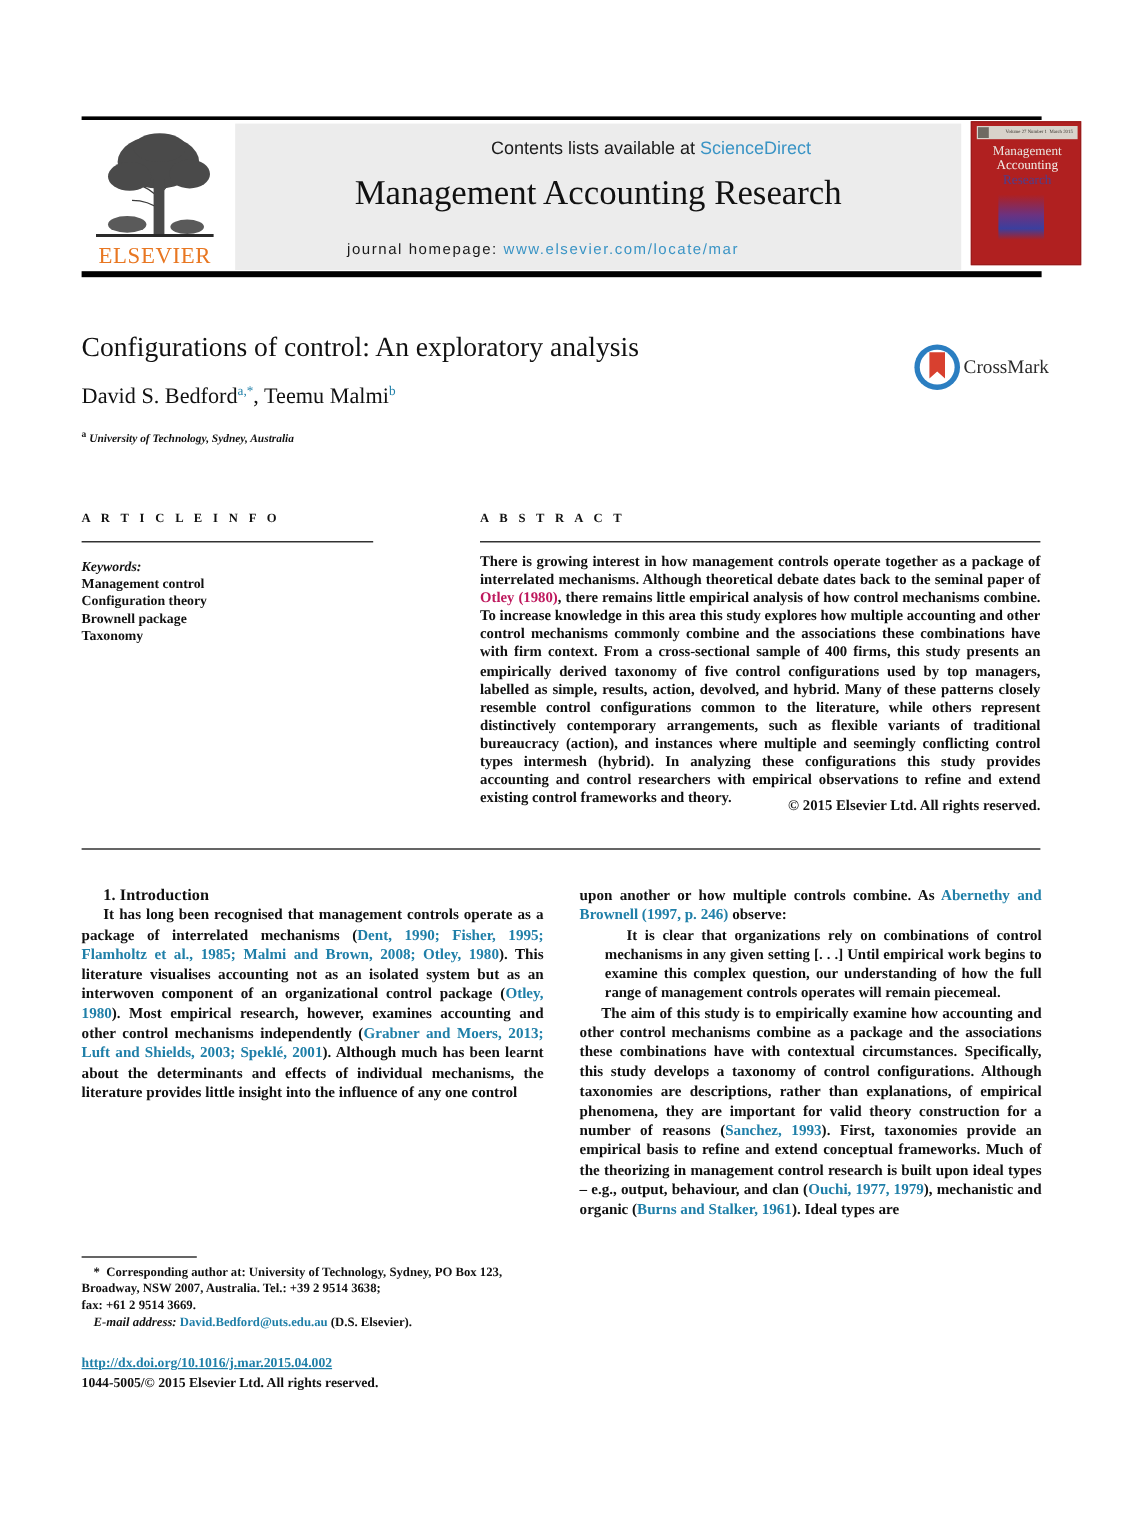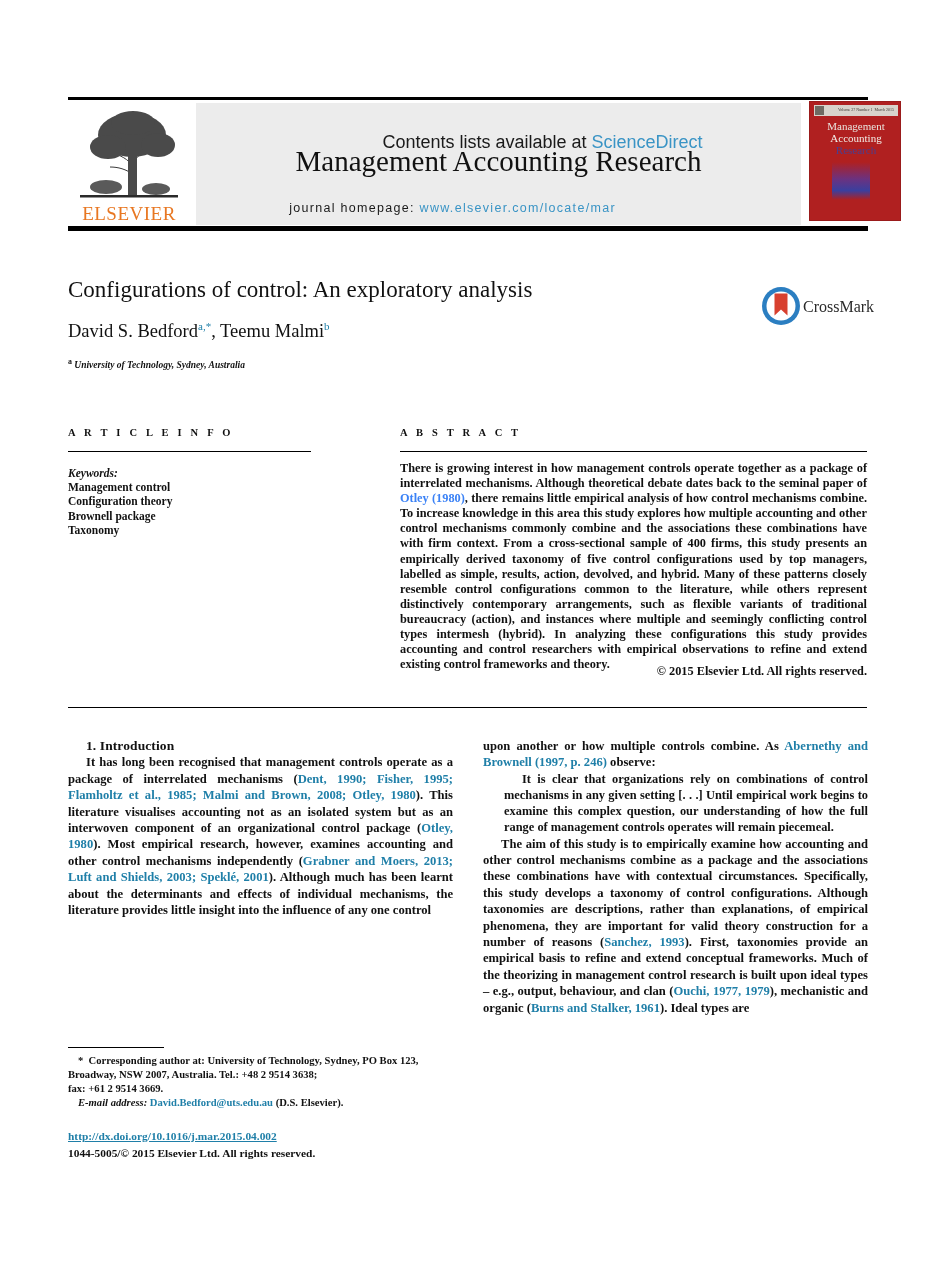--- a/index.html
+++ b/index.html
@@ -75,23 +75,22 @@
     left: 128px; top: 6px;
     width: 605px; height: 122px;
     background: #ececec;
     text-align: center;
   }
   .contents-line {
     position: absolute;
     left: 0; top: 12px;
     width: 693px;
     font-family: "Liberation Sans", sans-serif;
-    font-size: 18px;
+    font-size: 15px;
     color: #1a1a1a;
-    margin-top: 17px;
   }
   .contents-line .sd { color: #3a94c5; }
   .journal-name {
     position: absolute;
     left: 0; top: 42px;
     width: 605px;
     font-family: "Liberation Serif", serif;
     font-size: 29px;
     color: #111;
   }
@@ -237,21 +236,21 @@
     position: absolute;
     left: 400px; top: 461px;
     width: 467px;
     font-family: "Liberation Serif", serif;
     font-size: 12.3px;
     line-height: 15.1px;
     font-weight: bold;
     text-align: justify;
     color: #111;
   }
-  .abstract .ref { color: #3b82f6; }
+  .abstract .ref { color: #be185d; }
   .copyright {
     position: absolute;
     left: 400px; top: 664px;
     width: 467px;
     text-align: right;
     font-family: "Liberation Serif", serif;
     font-size: 12.3px;
     font-weight: bold;
     color: #111;
   }
@@ -433,20 +432,20 @@
   </div>
 
   <div class="col col-right">
     <p class="noindent"><span>upon another or how multiple controls combine. As </span><span class="ref">Abernethy and Brownell (1997, p. 246)</span><span> observe:</span></p>
     <p class="quote">It is clear that organizations rely on combinations of control mechanisms in any given setting [. . .] Until empirical work begins to examine this complex question, our understanding of how the full range of management controls operates will remain piecemeal.</p>
     <p><span>The aim of this study is to empirically examine how accounting and other control mechanisms combine as a package and the associations these combinations have with contextual circumstances. Specifically, this study develops a taxonomy of control configurations. Although taxonomies are descriptions, rather than explanations, of empirical phenomena, they are important for valid theory construction for a number of reasons (</span><span class="ref">Sanchez, 1993</span><span>). First, taxonomies provide an empirical basis to refine and extend conceptual frameworks. Much of the theorizing in management control research is built upon ideal types – e.g., output, behaviour, and clan (</span><span class="ref">Ouchi, 1977, 1979</span><span>), mechanistic and organic (</span><span class="ref">Burns and Stalker, 1961</span><span>). Ideal types are</span></p>
   </div>
 
   <div class="foot-rule"></div>
   <div class="footnote">
-    <div class="fn-indent"><span>*</span>&nbsp;&nbsp;<span>Corresponding author at: University of Technology, Sydney, PO Box 123, Broadway, NSW 2007, Australia. Tel.: +48 2 9514 3638;</span></div>
+    <div class="fn-indent"><span>*</span>&nbsp;&nbsp;<span>Corresponding author at: University of Technology, Sydney, PO Box 123, Broadway, NSW 2007, Australia. Tel.: +39 2 9514 3638;</span></div>
     <div>fax: +61 2 9514 3669.</div>
     <div class="fn-indent"><span class="em">E-mail address:</span> <span class="link">David.Bedford@uts.edu.au</span> <span>(D.S. Elsevier).</span></div>
   </div>
   <div class="doi">http://dx.doi.org/10.1016/j.mar.2015.04.002</div>
   <div class="issn">1044-5005/© 2015 Elsevier Ltd. All rights reserved.</div>
 
 </div>
 
 </body></html>

